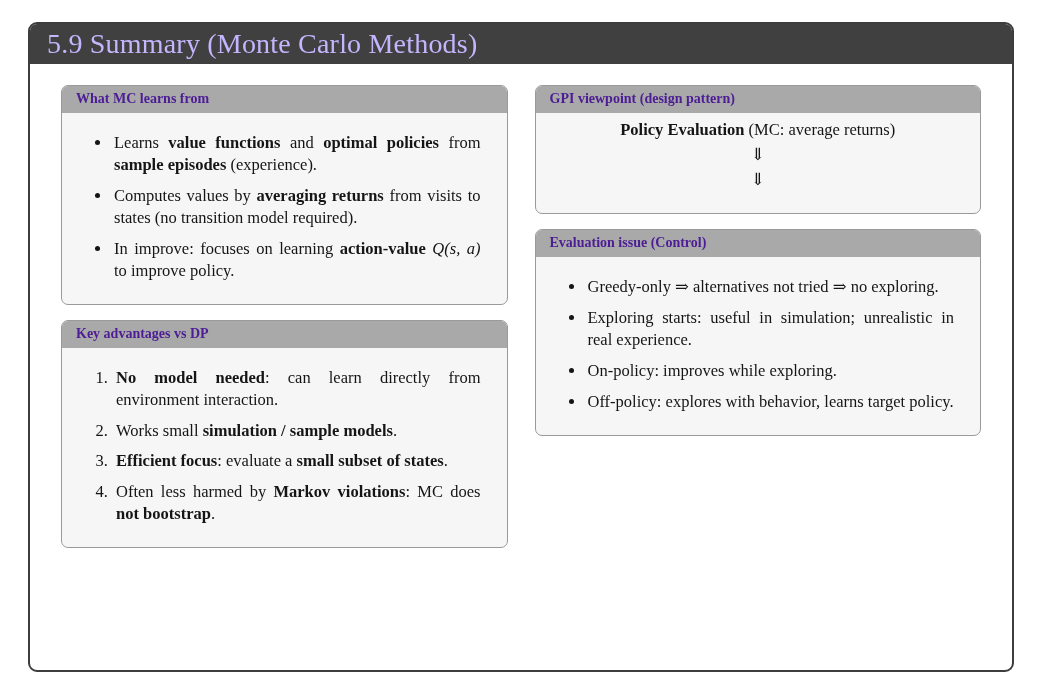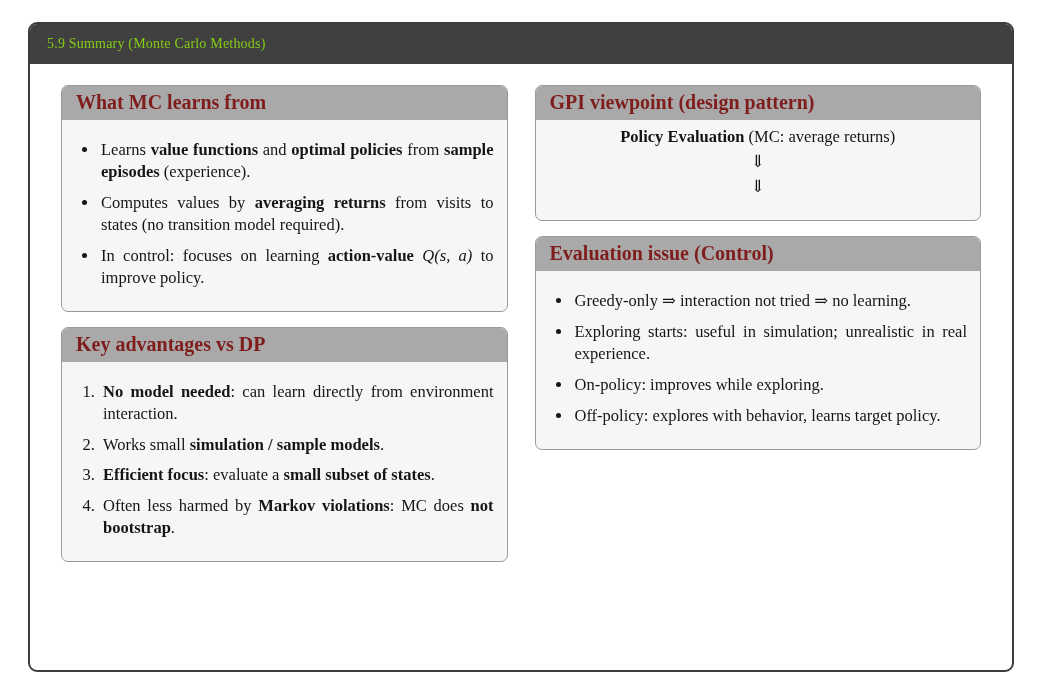--- a/index.html
+++ b/index.html
@@ -15,25 +15,25 @@
     position: absolute;
     left: 28px; top: 22px;
     width: 986px; height: 650px;
     border: 2.5px solid #3d3d3d;
     border-radius: 9px;
     background: #ffffff;
     overflow: hidden;
   }
   .titlebar {
     background: #404040;
-    color: #84cc16;
+    color: #c4b5fd;
     height: 40px;
     line-height: 40px;
     padding: 0 17px;
-    font-size: 14px;
+    font-size: 28px;
     letter-spacing: 0.2px;
   }
   .content {
     display: flex;
     gap: 27px;
     padding: 21px 31px 0 31px;
   }
   .col {
     flex: 1;
     min-width: 0;
@@ -42,33 +42,33 @@
     gap: 15px;
   }
   .box {
     border: 1.5px solid #9a9a9a;
     border-radius: 7px;
     background: #f6f6f6;
     overflow: hidden;
   }
   .box-title {
     background: #a9a9a9;
-    color: #7f1d1d;
+    color: #4c1d95;
     font-weight: bold;
-    font-size: 20px;
+    font-size: 14px;
     padding: 5px 14px 6px 14px;
   }
   ul.box-body, ol.box-body {
     margin: 0;
     padding: 10px 13px 13px 37px;
     font-size: 16.5px;
     line-height: 1.33;
   }
   li {
-    margin: 9px 0;
+    margin: 9px 13px;
     text-align: justify;
     padding-left: 2px;
   }
   ol.box-body li { padding-left: 4px; }
   .b { font-weight: bold; }
   .i { font-style: italic; }
   .flow {
     text-align: center;
     padding: 6px 10px 19px 10px;
     font-size: 16.5px;
@@ -82,21 +82,21 @@
 <div class="frame">
   <div class="titlebar">5.9 Summary (Monte Carlo Methods)</div>
   <div class="content">
 
     <div class="col">
       <section class="box">
         <header class="box-title">What MC learns from</header>
         <ul class="box-body">
             <li><span>Learns </span><span class="b">value functions</span><span> and </span><span class="b">optimal policies</span><span> from </span><span class="b">sample episodes</span><span> (experience).</span></li>
             <li><span>Computes values by </span><span class="b">averaging returns</span><span> from visits to states (no transition model required).</span></li>
-            <li><span>In control: focuses on learning </span><span class="b">action-value</span><span> </span><span class="i">Q(s, a)</span><span> to improve policy.</span></li>
+            <li><span>In improve: focuses on learning </span><span class="b">action-value</span><span> </span><span class="i">Q(s, a)</span><span> to improve policy.</span></li>
           </ul>
       </section>
       <section class="box">
         <header class="box-title">Key advantages vs DP</header>
         <ol class="box-body">
             <li><span class="b">No model needed</span><span>: can learn directly from environment interaction.</span></li>
             <li><span>Works small </span><span class="b">simulation / sample models</span><span>.</span></li>
             <li><span class="b">Efficient focus</span><span>: evaluate a </span><span class="b">small subset of states</span><span>.</span></li>
             <li><span>Often less harmed by </span><span class="b">Markov violations</span><span>: MC does </span><span class="b">not bootstrap</span><span>.</span></li>
           </ol>
@@ -108,21 +108,21 @@
         <header class="box-title">GPI viewpoint (design pattern)</header>
         <div class="flow">
             <div class="flow-step"><span class="b">Policy Evaluation</span><span> (MC: average returns)</span></div>
             <div class="flow-arrow">⇓</div>
             <div class="flow-arrow">⇓</div>
           </div>
       </section>
       <section class="box">
         <header class="box-title">Evaluation issue (Control)</header>
         <ul class="box-body">
-            <li><span>Greedy-only ⇒ interaction not tried ⇒ no learning.</span></li>
+            <li><span>Greedy-only ⇒ alternatives not tried ⇒ no exploring.</span></li>
             <li><span>Exploring starts: useful in simulation; unrealistic in real experience.</span></li>
             <li><span>On-policy: improves while exploring.</span></li>
             <li><span>Off-policy: explores with behavior, learns target policy.</span></li>
           </ul>
       </section>
     </div>
 
   </div>
 </div>
 

